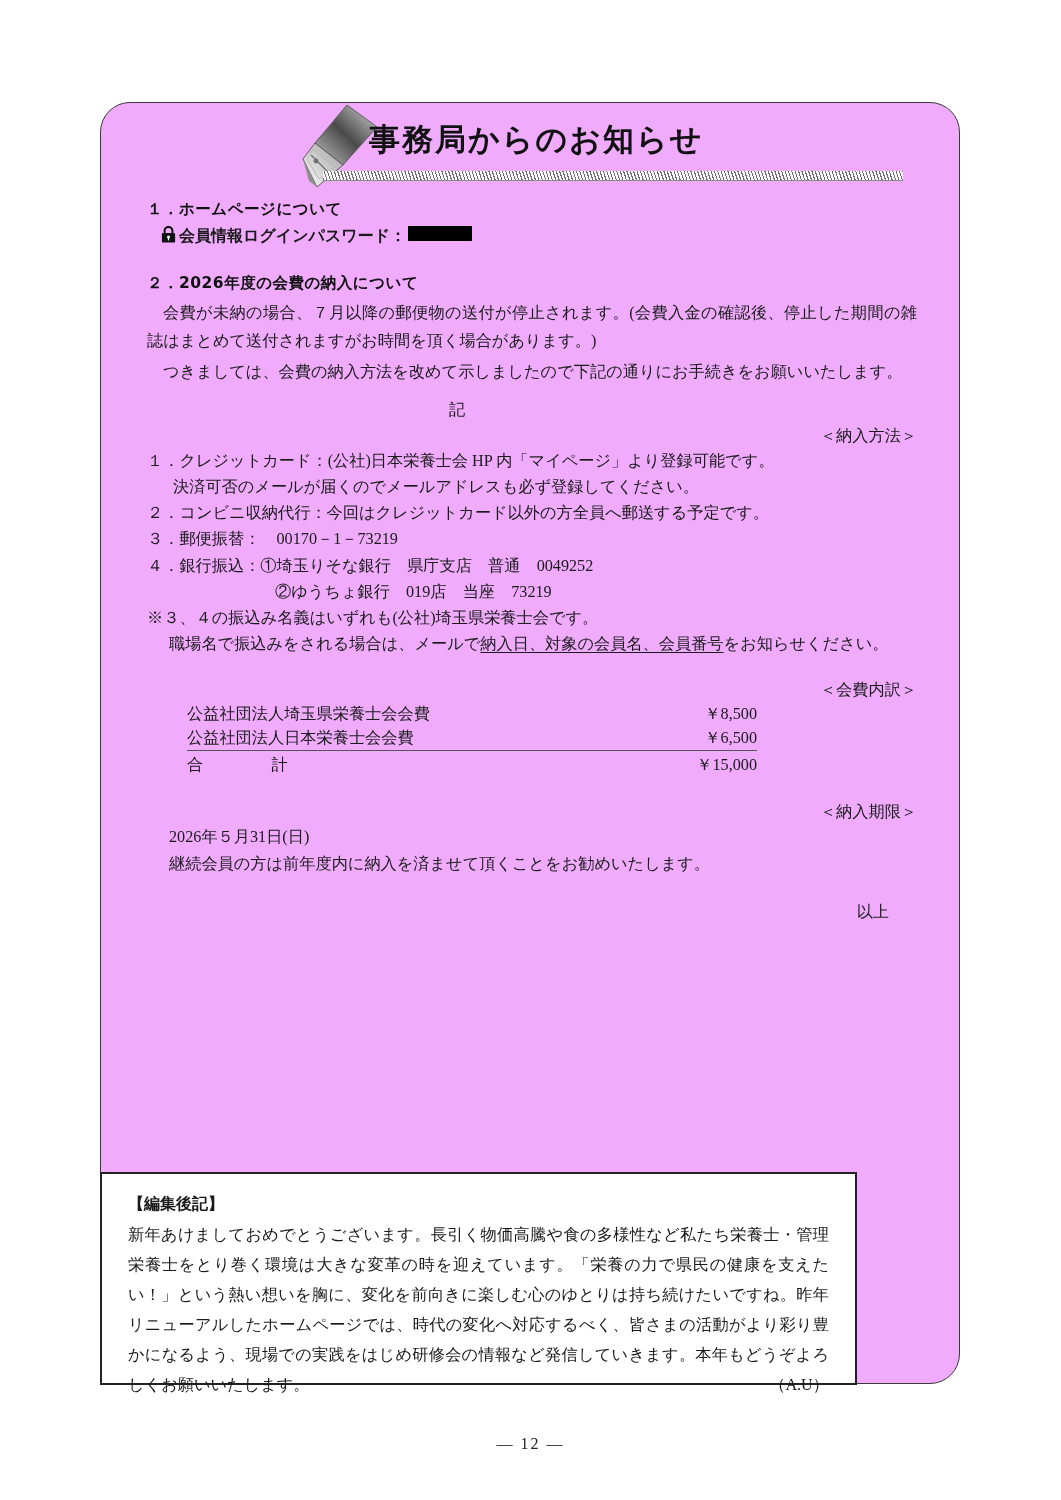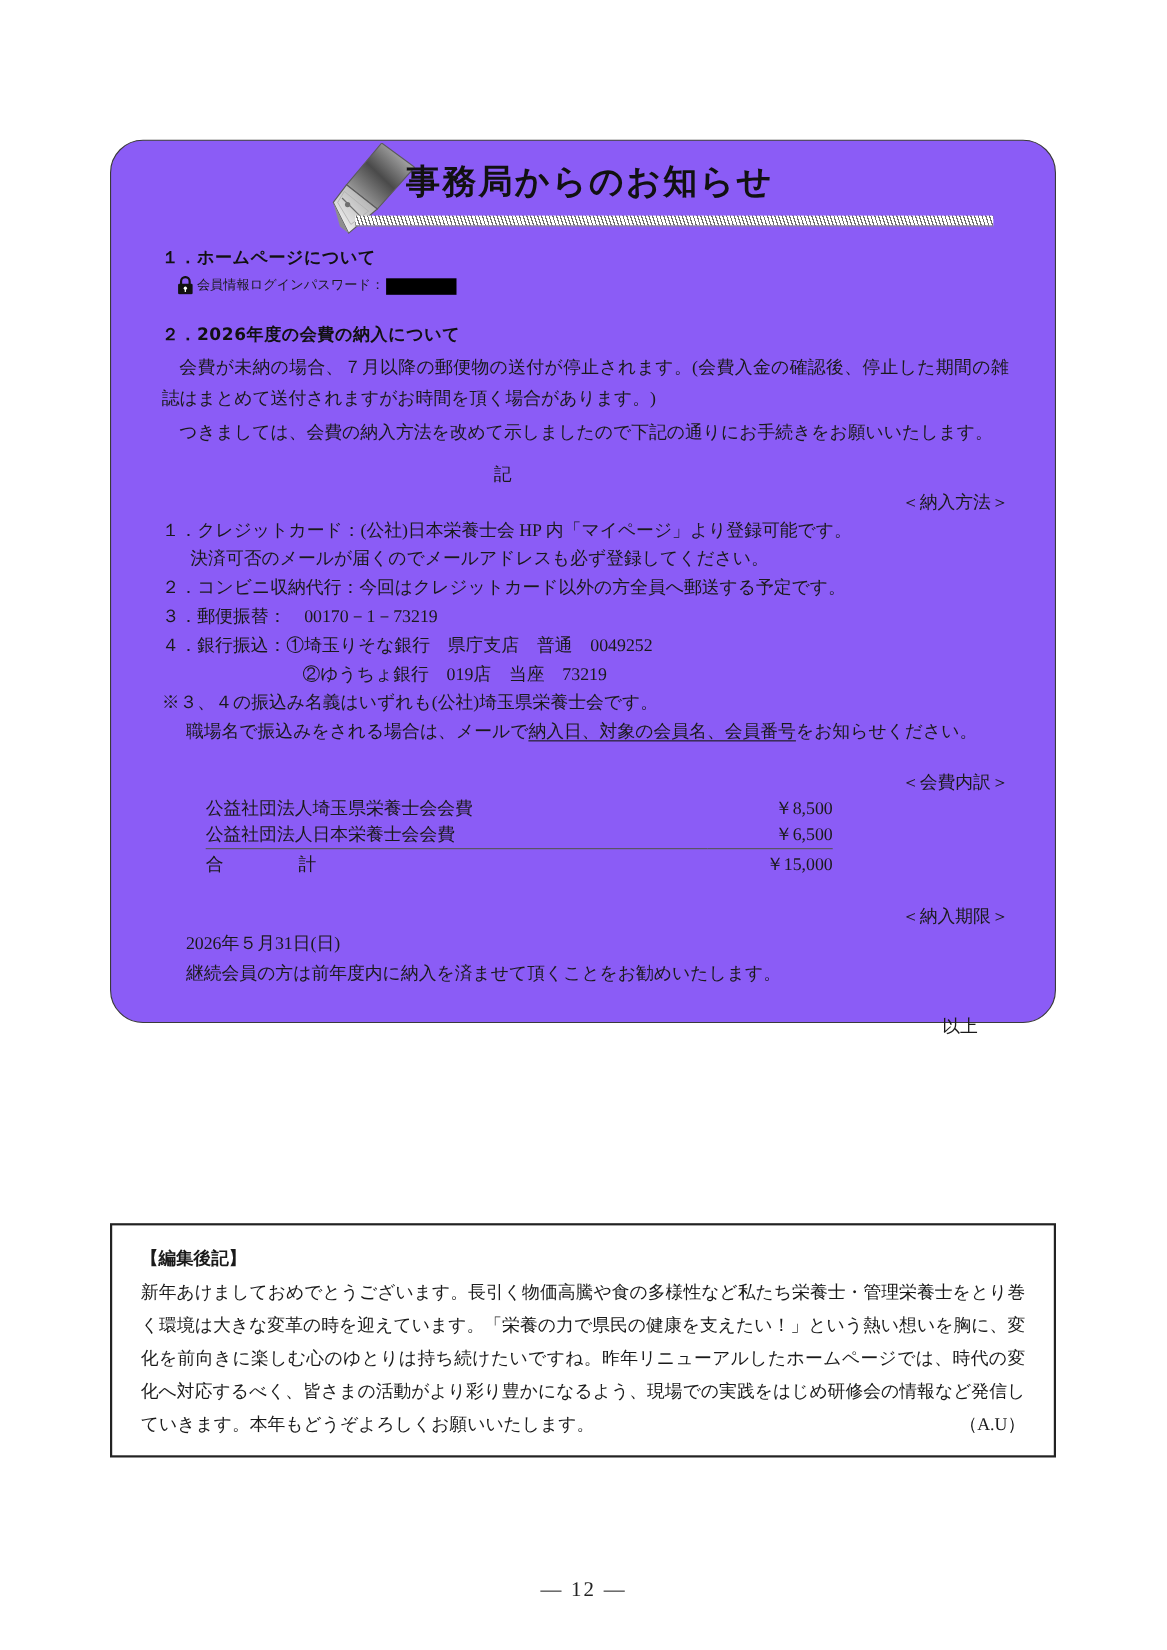--- a/index.html
+++ b/index.html
@@ -15,26 +15,25 @@
     color: #1a1a1a;
     overflow: hidden;
   }
 
   
   #notice-box {
     position: absolute;
     left: 100px;
     top: 102px;
     width: 860px;
-    height: 803px;
+    height: 1282px;
     border: 1.3px solid #3a3a3a;
     border-radius: 30px;
     box-sizing: border-box;
-    background: #8b5cf6;
-    margin-top: 25px;
+    background: #f0abfc;
   }
 
   
   #notice-header {
     position: relative;
     height: 86px;
     margin: 10px 0 0 0;
   }
   #pen-icon {
     position: absolute;
@@ -77,24 +76,25 @@
     font-weight: 700;
     font-size: 15.5px;
     letter-spacing: .5px;
     margin: 0 0 6px 0;
     color: #111;
   }
   .sec-head.sh2 { margin-top: 26px; }
 
   .lock-line {
     display: flex;
-    align-items: flex-end;
-    font-size: 12px;
+    align-items: flex-start;
+    font-size: 16px;
     margin: 0 0 0 14px;
     white-space: nowrap;
+    font-weight: bold;
   }
   #lock-icon { width: 15px; height: 17px; margin-right: 3px; flex: none; }
   #password-redaction {
     display: inline-block;
     width: 64px;
     height: 15px;
     background: #000;
     margin-left: 2px;
     vertical-align: middle;
   }
@@ -154,22 +154,22 @@
     text-align: right;
     font-size: 16.2px;
     margin-top: 24px;
     padding-right: 28px;
   }
 
   
   #editorial-box {
     position: absolute;
     left: 100px;
-    top: 1112px;
-    width: 860px;
+    top: 1172px;
+    width: 757px;
     height: 213px;
     border: 2.5px double #222;
     box-sizing: border-box;
     background: #fff;
     padding: 20px 26px 0 26px;
   }
   #editorial-title {
     font-family: "DejaVu Sans", "Liberation Sans", sans-serif;
     font-weight: 700;
     font-size: 16px;
@@ -187,21 +187,21 @@
     float: right;
   }
 
   
   #page-number {
     position: absolute;
     left: 0;
     right: 0;
     top: 1435px;
     text-align: center;
-    font-size: 19px;
+    font-size: 16px;
     letter-spacing: 2px;
     color: #222;
   }
 </style>
 </head>
 <body>
 
 <div id="notice-box">
 
   <div id="notice-header">

